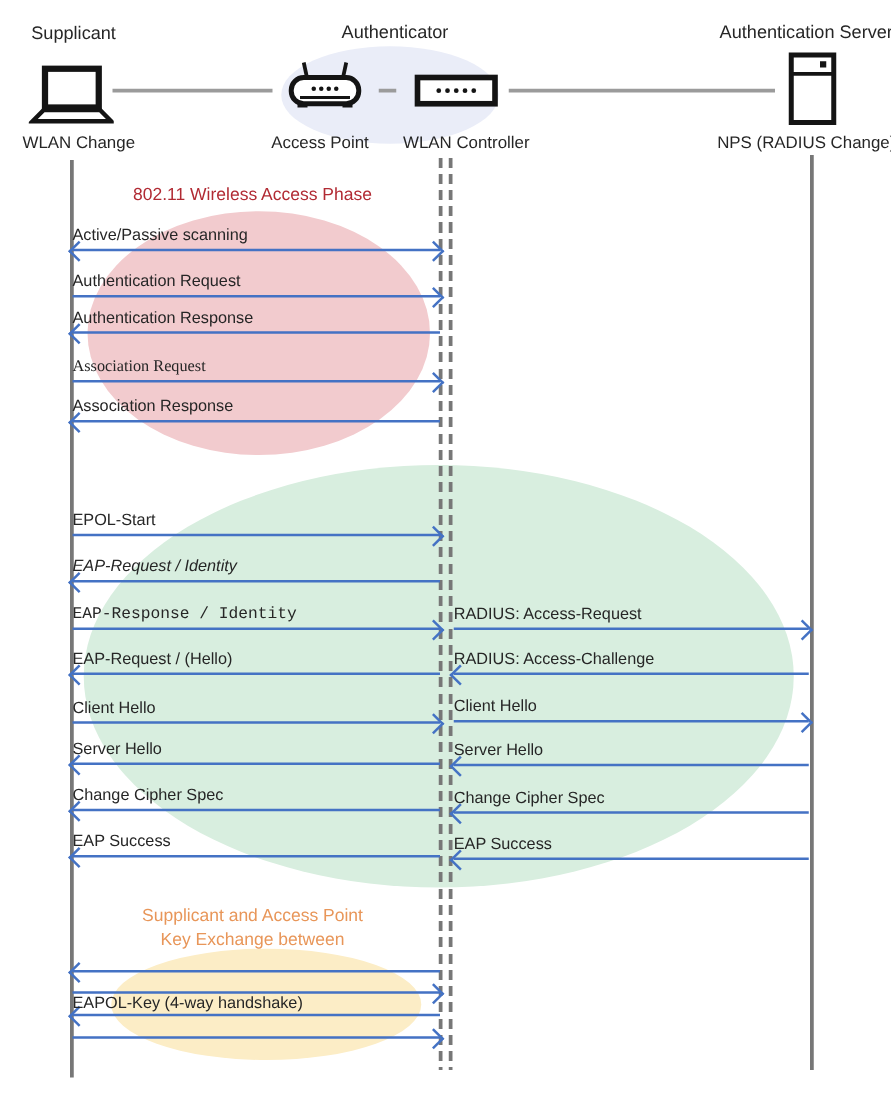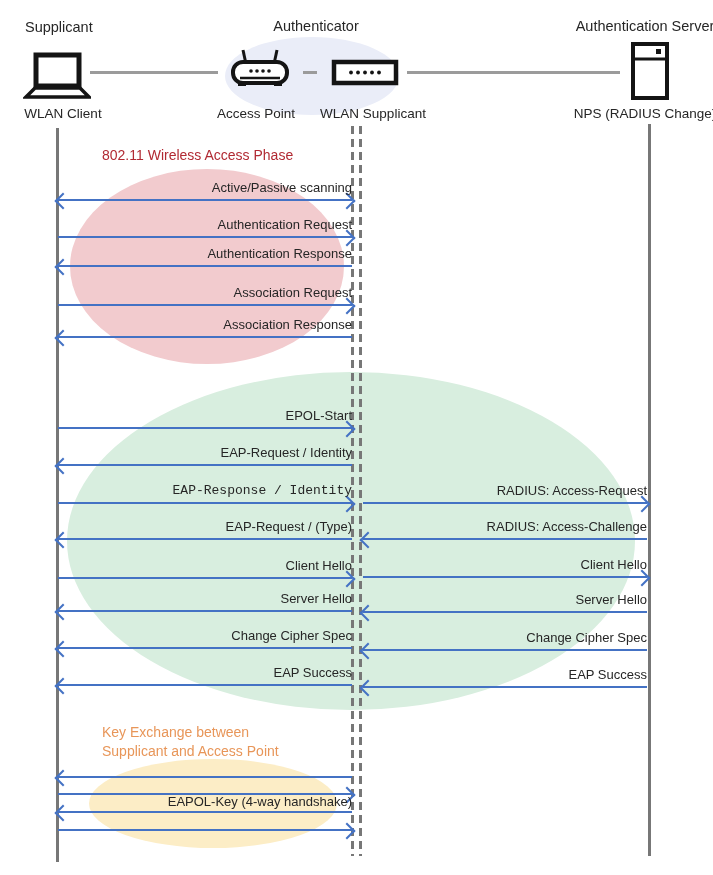--- a/index.html
+++ b/index.html
@@ -42,32 +42,32 @@
   
   .lifeline{position:absolute;width:3px;}
   .lifeline.solid{background:var(--lifeline);}
   .lifeline.dashed{background:repeating-linear-gradient(to bottom,var(--lifeline) 0 8px,transparent 8px 13px);}
   #ll-client{left:44px;top:128px;height:734px;}
   #ll-mid1{left:339px;top:126px;height:730px;}
   #ll-mid2{left:347px;top:126px;height:730px;}
   #ll-server{left:636px;top:124px;height:732px;}
 
   
-  .phase-title{position:absolute;font-size:14px;white-space:nowrap;}
+  .phase-title{position:absolute;font-size:14px;text-align:center;white-space:nowrap;}
   #pt1{left:90px;top:147px;width:200px;color:var(--phase1-title);}
   #pt2{left:101px;top:376px;width:200px;color:var(--phase2-title);}
   #pt3{left:90px;top:723px;width:200px;color:var(--phase3-title);line-height:19px;}
 
   
   .msg-arrow{position:absolute;height:0;}
   .msg-arrow .shaft{position:absolute;left:0;right:0;top:-1px;height:2px;background:var(--arrow);}
   .msg-arrow .head{position:absolute;width:10px;height:10px;top:-5.5px;}
   .msg-arrow .hr{right:-1px;border-top:2.5px solid var(--arrow);border-right:2.5px solid var(--arrow);transform:rotate(45deg);}
   .msg-arrow .hl{left:-1px;border-top:2.5px solid var(--arrow);border-left:2.5px solid var(--arrow);transform:rotate(-45deg);}
-  .msg-label{position:absolute;height:16px;font-size:13px;text-align:right;white-space:nowrap;color:var(--text);}
+  .msg-label{position:absolute;height:16px;font-size:13px;text-align:left;white-space:nowrap;color:var(--text);}
 </style>
 </head>
 <body>
 
 <div id="diagram">
 
   <div class="ellipse" id="el-header"></div>
   <div class="ellipse" id="el-p1"></div>
   <div class="ellipse" id="el-p2"></div>
   <div class="ellipse" id="el-p3"></div>
@@ -103,34 +103,34 @@
     <circle cx="34" cy="13.5" r="1.9" fill="#141414"></circle>
     <circle cx="41" cy="13.5" r="1.9" fill="#141414"></circle>
     <circle cx="48" cy="13.5" r="1.9" fill="#141414"></circle>
   </svg>
   <svg class="icon" id="icon-server" width="42" height="60" viewBox="0 0 42 60">
     <rect x="4" y="3" width="34" height="54" fill="#fff" stroke="#141414" stroke-width="4"></rect>
     <line x1="4" y1="18" x2="38" y2="18" stroke="#141414" stroke-width="3"></line>
     <rect x="27" y="8" width="5" height="5" fill="#141414"></rect>
   </svg>
 
-  <div class="devlabel" id="dev-client">WLAN Client</div>
+  <div class="devlabel" id="dev-client">WLAN Change</div>
   <div class="devlabel" id="dev-ap">Access Point</div>
-  <div class="devlabel" id="dev-controller">WLAN Supplicant</div>
+  <div class="devlabel" id="dev-controller">WLAN Controller</div>
   <div class="devlabel" id="dev-nps">NPS (RADIUS Change)</div>
 
   <div class="lifeline solid" id="ll-client"></div>
   <div class="lifeline dashed" id="ll-mid1"></div>
   <div class="lifeline dashed" id="ll-mid2"></div>
   <div class="lifeline solid" id="ll-server"></div>
 
   <div class="phase-title" id="pt1">802.11 Wireless Access Phase</div>
   <div class="phase-title" id="pt3">
+    <div>Supplicant and Access Point</div>
     <div>Key Exchange between</div>
-    <div>Supplicant and Access Point</div>
   </div>
 
   <div id="messages">
       <div class="msg-arrow" style="left: 46px; top: 200px; width: 294px;">
         <span class="shaft"></span>
         <span class="head hr"></span>
         <span class="head hl"></span>
       </div>
       <div class="msg-label" style="left: 46px; width: 294px; top: 180px;">Active/Passive scanning</div>
       <div class="msg-arrow" style="left: 46px; top: 237px; width: 294px;">
@@ -140,51 +140,51 @@
       <div class="msg-label" style="left: 46px; width: 294px; top: 217px;">Authentication Request</div>
       <div class="msg-arrow" style="left: 46px; top: 266px; width: 294px;">
         <span class="shaft"></span>
         <span class="head hl"></span>
       </div>
       <div class="msg-label" style="left: 46px; width: 294px; top: 246px;">Authentication Response</div>
       <div class="msg-arrow" style="left: 46px; top: 305px; width: 294px;">
         <span class="shaft"></span>
         <span class="head hr"></span>
       </div>
-      <div class="msg-label" style="left: 46px; width: 294px; top: 285px;">Association Request</div>
+      <div class="msg-label" style="left: 46px; width: 294px; top: 285px; font-family: Liberation Serif, serif;">Association Request</div>
       <div class="msg-arrow" style="left: 46px; top: 337px; width: 294px;">
         <span class="shaft"></span>
         <span class="head hl"></span>
       </div>
       <div class="msg-label" style="left: 46px; width: 294px; top: 317px;">Association Response</div>
       <div class="msg-arrow" style="left: 46px; top: 428px; width: 294px;">
         <span class="shaft"></span>
         <span class="head hr"></span>
       </div>
       <div class="msg-label" style="left: 46px; width: 294px; top: 408px;">EPOL-Start</div>
       <div class="msg-arrow" style="left: 46px; top: 465px; width: 294px;">
         <span class="shaft"></span>
         <span class="head hl"></span>
       </div>
-      <div class="msg-label" style="left: 46px; width: 294px; top: 445px;">EAP-Request / Identity</div>
+      <div class="msg-label" style="left: 46px; width: 294px; top: 445px; font-style: italic;">EAP-Request / Identity</div>
       <div class="msg-arrow" style="left: 46px; top: 503px; width: 294px;">
         <span class="shaft"></span>
         <span class="head hr"></span>
       </div>
       <div class="msg-label" style="left: 46px; width: 294px; top: 483px; font-family: Liberation Mono, monospace;">EAP-Response / Identity</div>
       <div class="msg-arrow" style="left: 351px; top: 503px; width: 284px;">
         <span class="shaft"></span>
         <span class="head hr"></span>
       </div>
       <div class="msg-label" style="left: 351px; width: 284px; top: 483px;">RADIUS: Access-Request</div>
       <div class="msg-arrow" style="left: 46px; top: 539px; width: 294px;">
         <span class="shaft"></span>
         <span class="head hl"></span>
       </div>
-      <div class="msg-label" style="left: 46px; width: 294px; top: 519px;">EAP-Request / (Type)</div>
+      <div class="msg-label" style="left: 46px; width: 294px; top: 519px;">EAP-Request / (Hello)</div>
       <div class="msg-arrow" style="left: 351px; top: 539px; width: 284px;">
         <span class="shaft"></span>
         <span class="head hl"></span>
       </div>
       <div class="msg-label" style="left: 351px; width: 284px; top: 519px;">RADIUS: Access-Challenge</div>
       <div class="msg-arrow" style="left: 46px; top: 578px; width: 294px;">
         <span class="shaft"></span>
         <span class="head hr"></span>
       </div>
       <div class="msg-label" style="left: 46px; width: 294px; top: 558px;">Client Hello</div>

